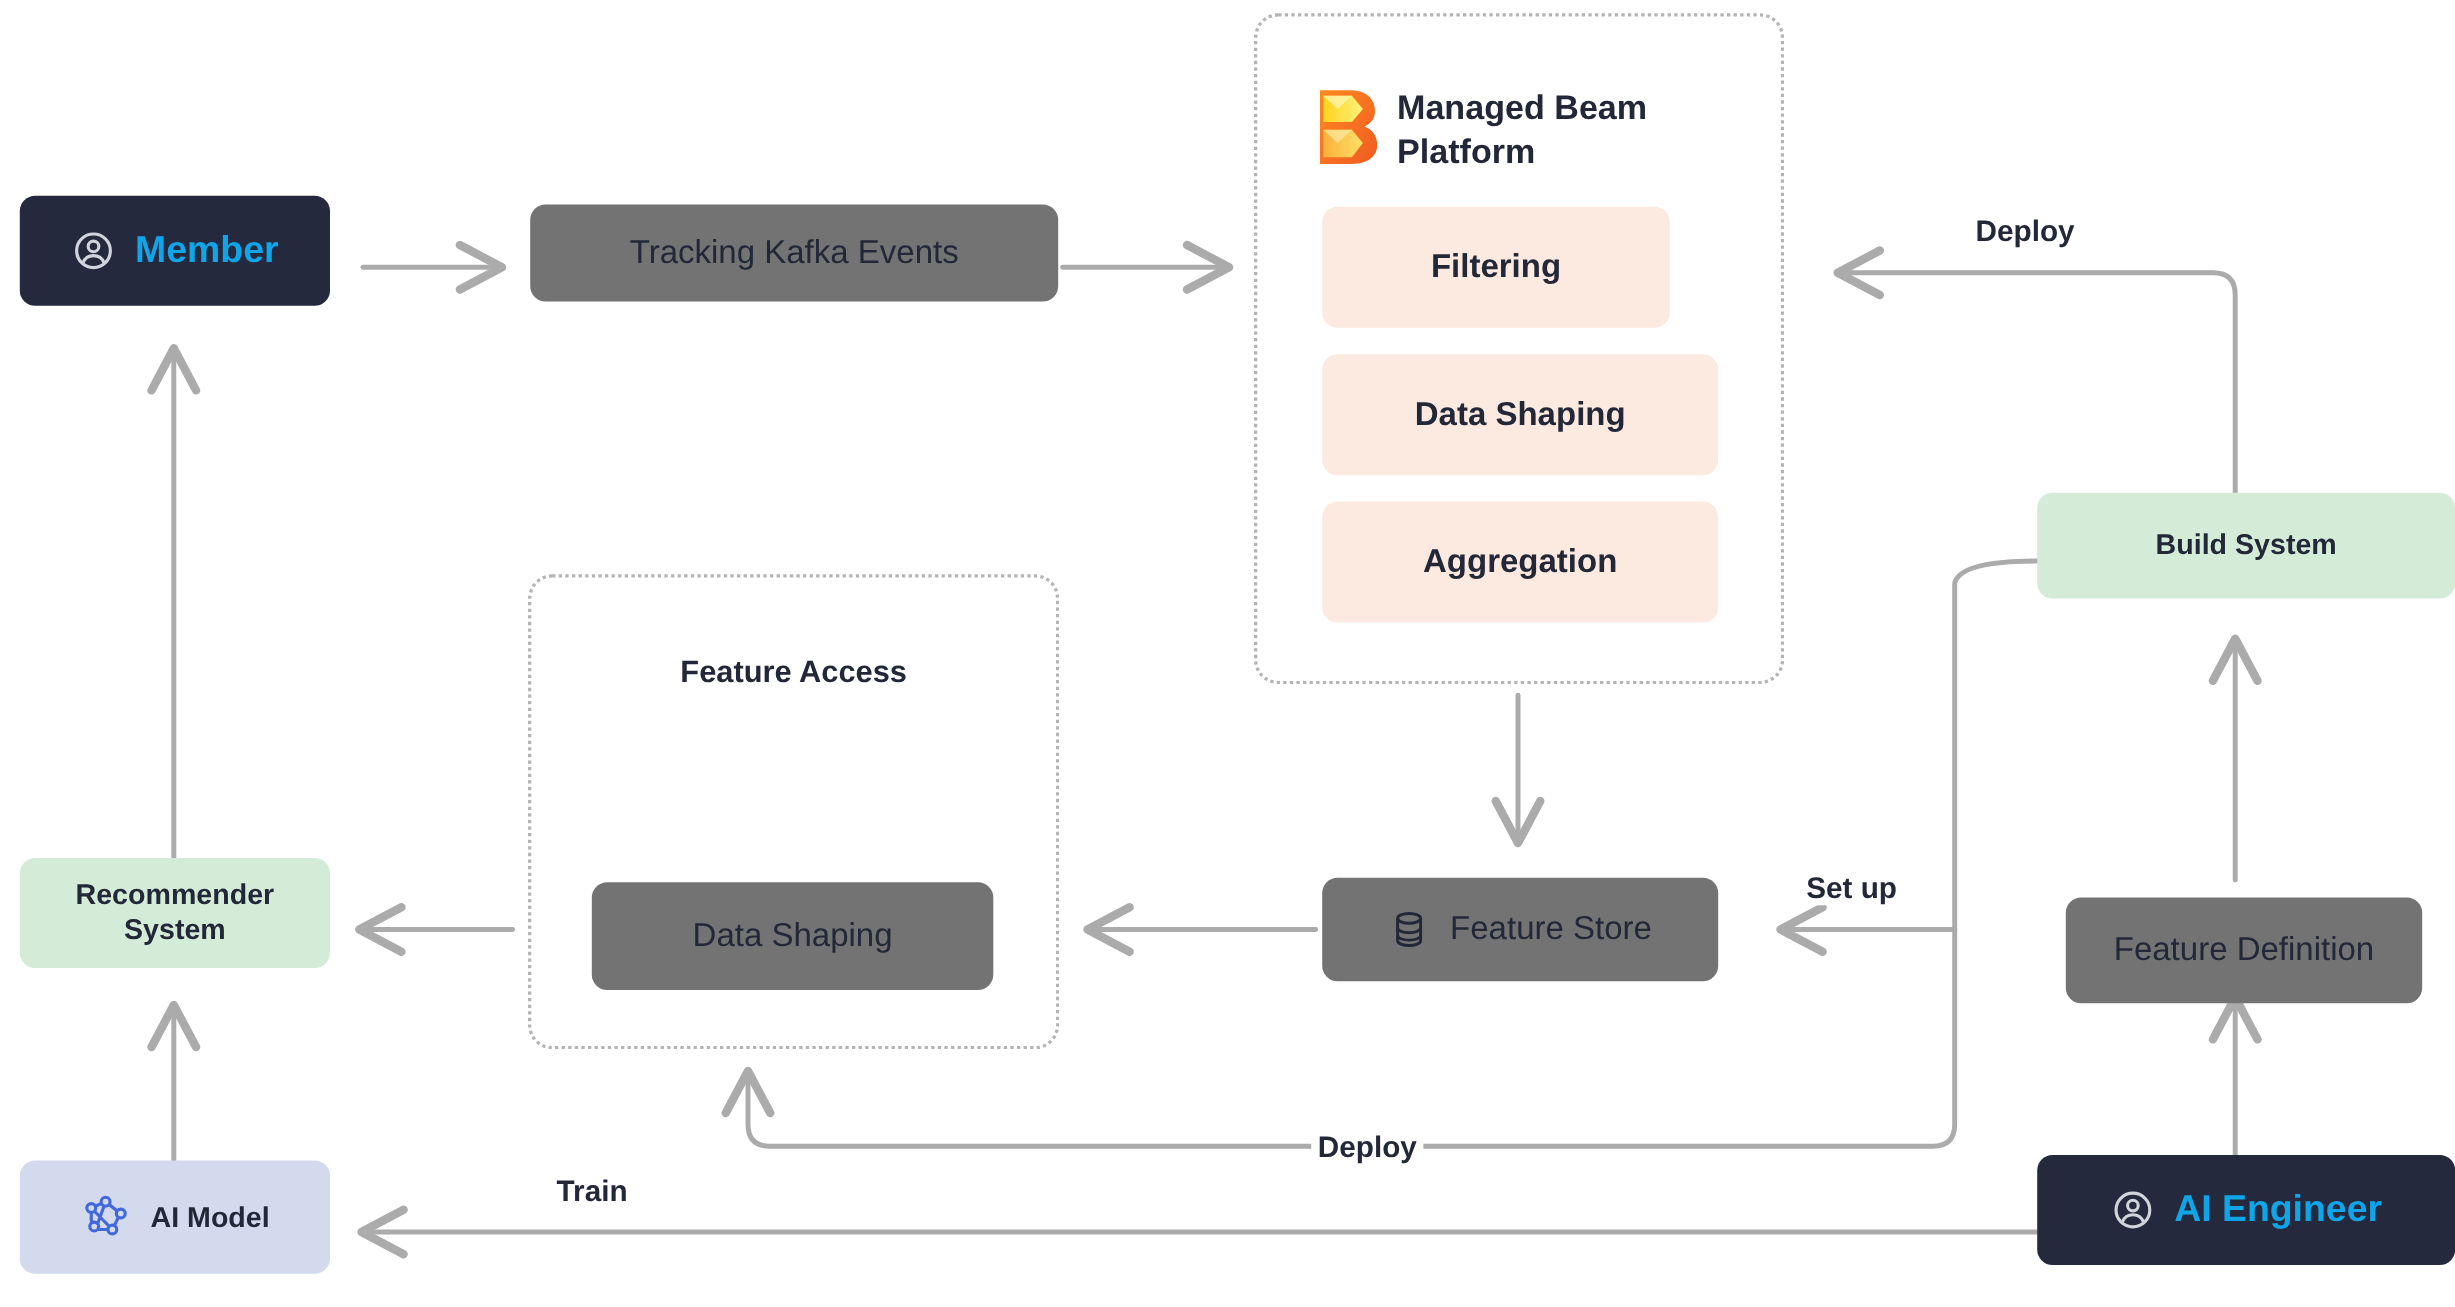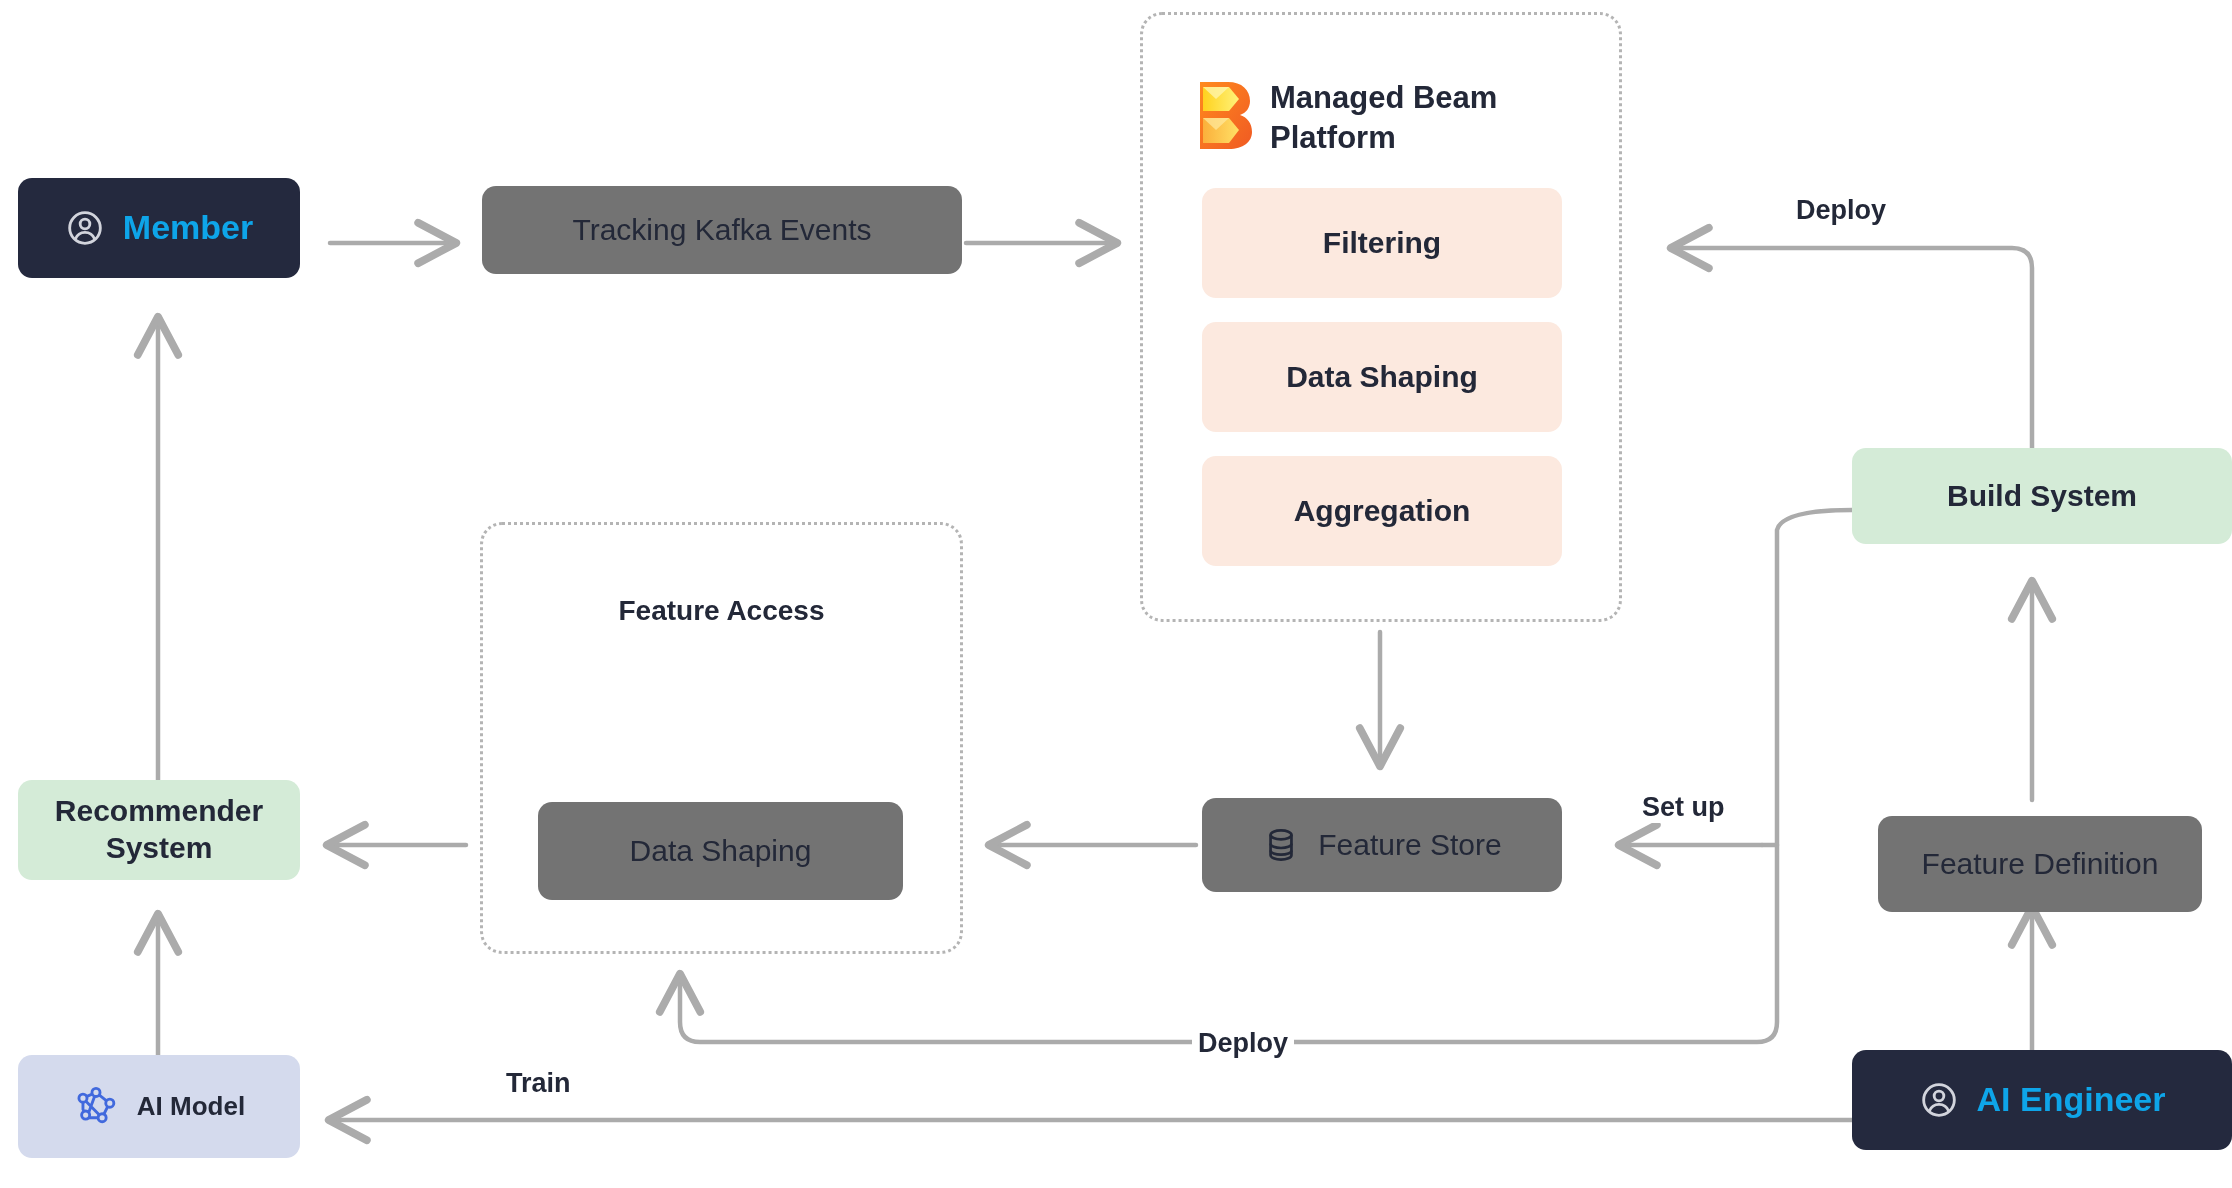--- a/index.html
+++ b/index.html
@@ -43,21 +43,21 @@
   }
   .n-grey {
     background: #737373;
     color: #232838;
     font-size: 30px;
     font-weight: 400;
   }
   .n-green {
     background: #D4EBD7;
     color: #232838;
-    font-size: 30px;
+    font-size: 26px;
     font-weight: 700;
   }
   .n-lav {
     background: #D4DAED;
     color: #232838;
     font-size: 26px;
     font-weight: 700;
   }
   .n-peach {
     background: #FCE9DF;
@@ -165,21 +165,21 @@
       </defs>
       <path d="M4,2 L32,2 C46,2 54,10 54,21 C54,28 50,33 44,35 C51,37 56,43 56,52 C56,62 47,69 33,69 L4,69 Z" fill="url(#bgA)"></path>
       <path d="M7,7 L33,7 L43,19 L33,31 L7,31 Z" fill="url(#bgB)"></path>
       <path d="M7,38 L33,38 L43,50 L33,63 L7,63 Z" fill="url(#bgC)"></path>
       <path d="M7,7 L33,7 L20,19 Z" fill="#FFF6B0" opacity="0.75"></path>
       <path d="M7,38 L33,38 L20,50 Z" fill="#FFE9A0" opacity="0.7"></path>
     </svg>
   </div>
   <div class="beam-title" style="left:1270px; top:78px; width:250px;">Managed Beam Platform</div>
 
-  <div class="node n-peach" style="left:1202px; top:188px; width:360px; height:110px;">
+  <div class="node n-peach" style="left:1202px; top:188px; width:316px; height:110px;">
     <span class="lbl">Filtering</span>
   </div>
   <div class="node n-peach" style="left:1202px; top:322px; width:360px; height:110px;">
     <span class="lbl">Data Shaping</span>
   </div>
   <div class="node n-peach" style="left:1202px; top:456px; width:360px; height:110px;">
     <span class="lbl">Aggregation</span>
   </div>
 
   <div class="group" style="left:480px; top:522px; width:483px; height:432px;"></div>

